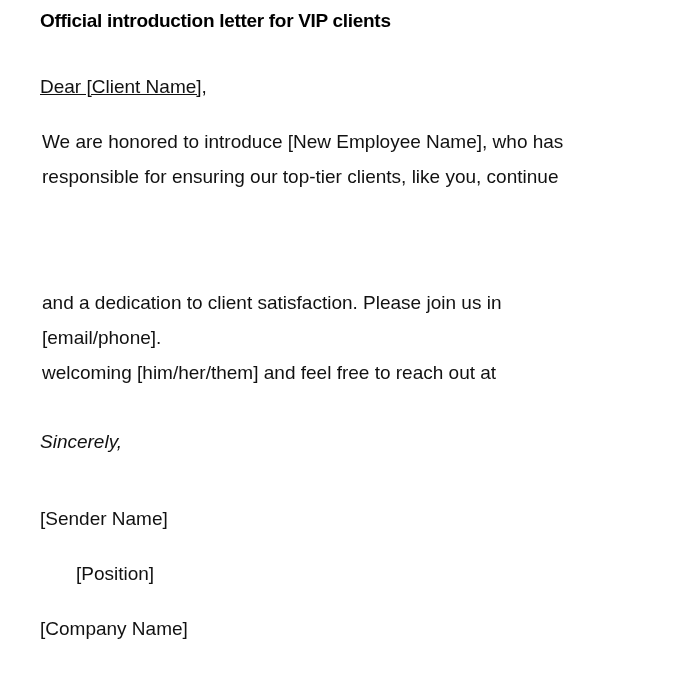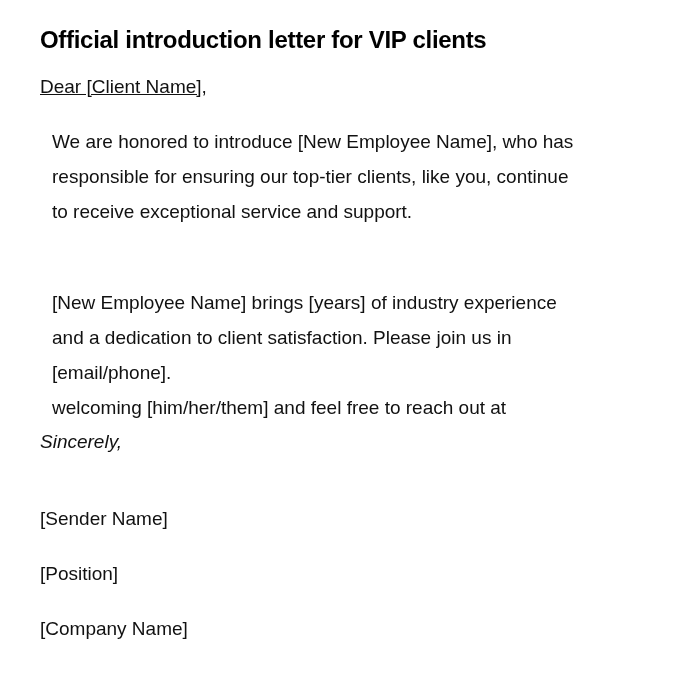--- a/index.html
+++ b/index.html
@@ -17,64 +17,62 @@
     }
     .doc {
       position: absolute;
       left: 40px;
       top: 0;
       width: 600px;
     }
     .title {
       position: absolute;
       left: 0;
-      top: 26px;
+      top: 10px;
       margin: 0;
-      font-size: 24px;
+      font-size: 19px;
       font-weight: bold;
       letter-spacing: -0.3px;
       white-space: nowrap;
       color: #000;
     }
     .line {
       position: absolute;
       left: 0;
       margin: 0;
       font-size: 19px;
       line-height: 35px;
       white-space: nowrap;
     }
     .para {
       position: absolute;
-      left: 12px;
+      left: 2px;
       margin: 0;
       font-size: 19px;
       line-height: 35px;
       width: 600px;
     }
     .para span { display: block; white-space: nowrap; }
   </style>
 </head>
 <body>
 
 <div class="doc">
   <h1 class="title">Official introduction letter for VIP clients</h1>
 
   <p class="line" style="top:69px;text-decoration:underline;">Dear [Client Name],</p>
 
   <div class="para" style="top:124px;">
     <span>We are honored to introduce [New Employee Name], who has</span>
     <span>responsible for ensuring our top-tier clients, like you, continue</span>
-    <span>to receive exceptional service and support.</span>
   </div>
 
   <div class="para" style="top:285px;">
-    <span>[New Employee Name] brings [years] of industry experience</span>
     <span>and a dedication to client satisfaction. Please join us in</span>
     <span>[email/phone].</span>
     <span>welcoming [him/her/them] and feel free to reach out at</span>
   </div>
 
   <p class="line" style="top:424px;font-style:italic;">Sincerely,</p>
   <p class="line" style="top:501px;">[Sender Name]</p>
-  <p class="line" style="top:556px;">[Position]</p>
+  <p class="line" style="top:556px;margin-left:36px;">[Position]</p>
   <p class="line" style="top:611px;">[Company Name]</p>
 </div>
 
 </body></html>

